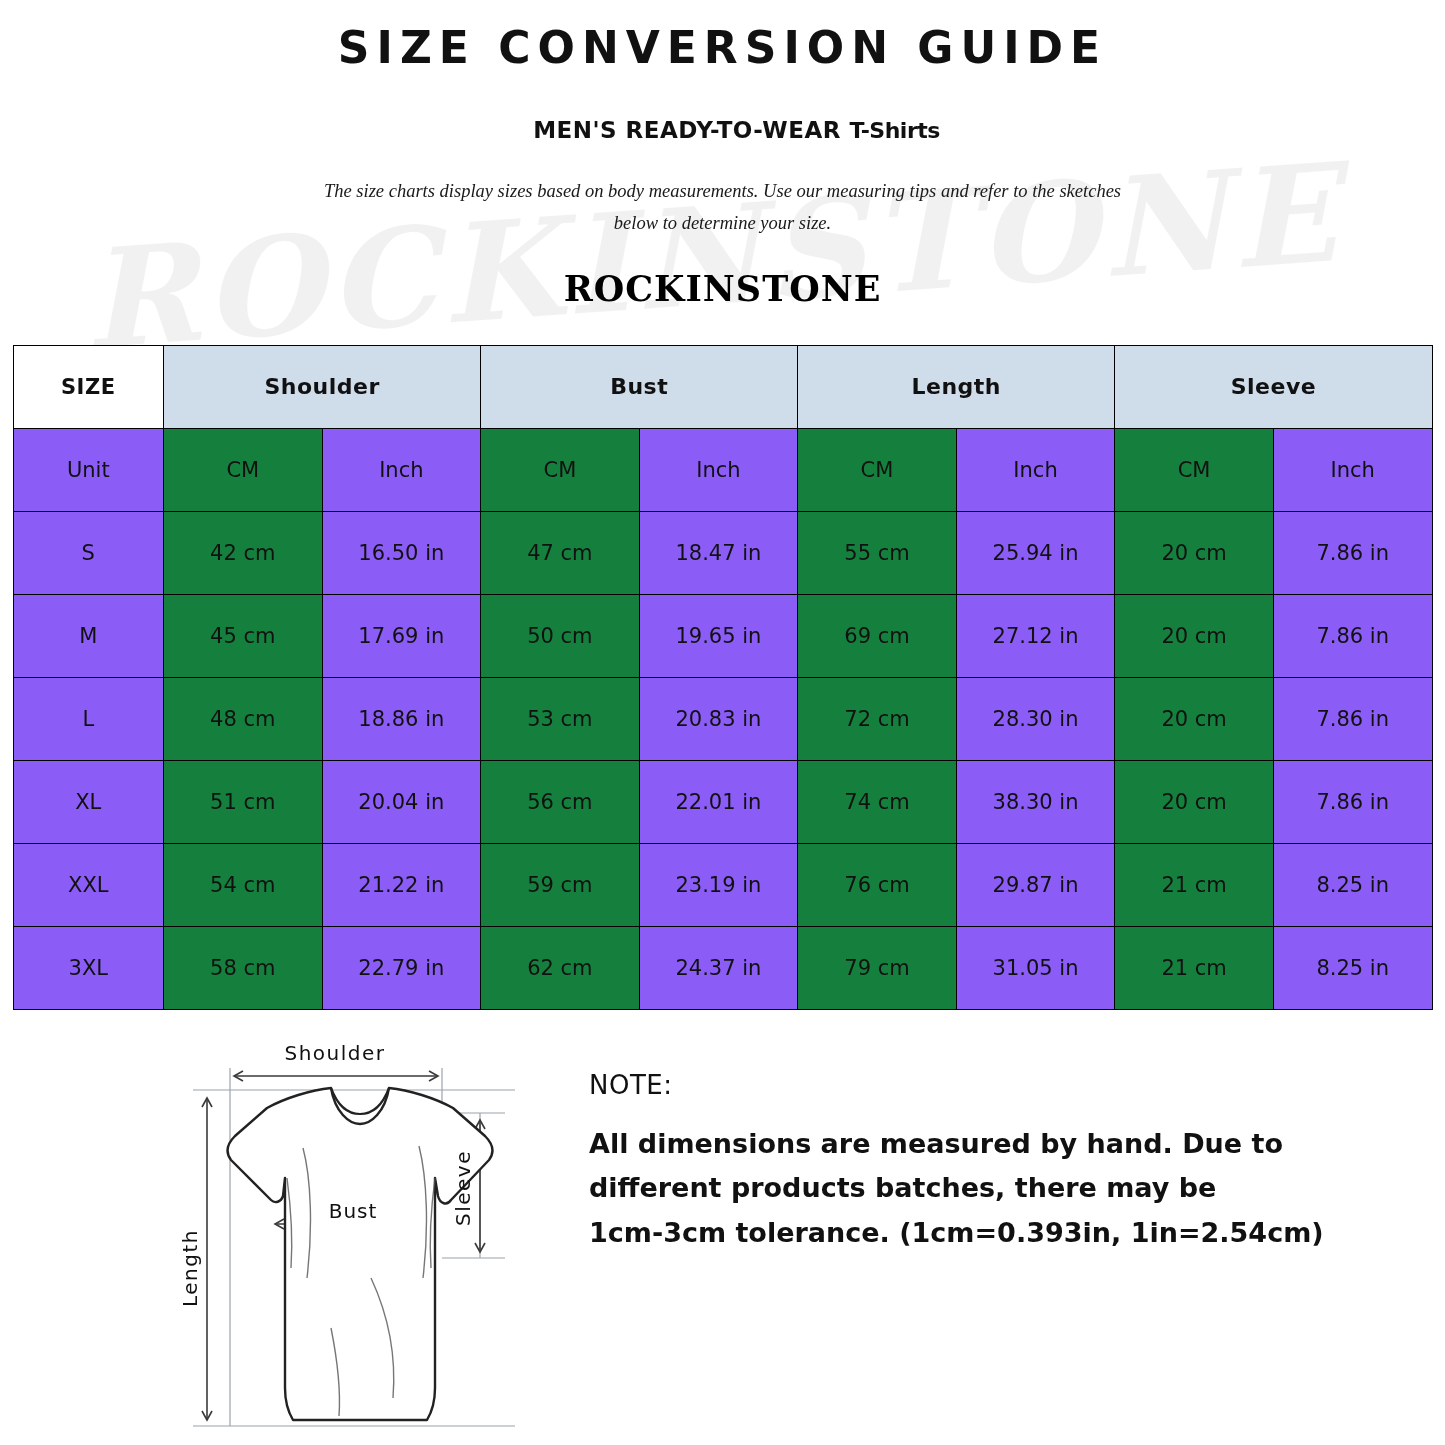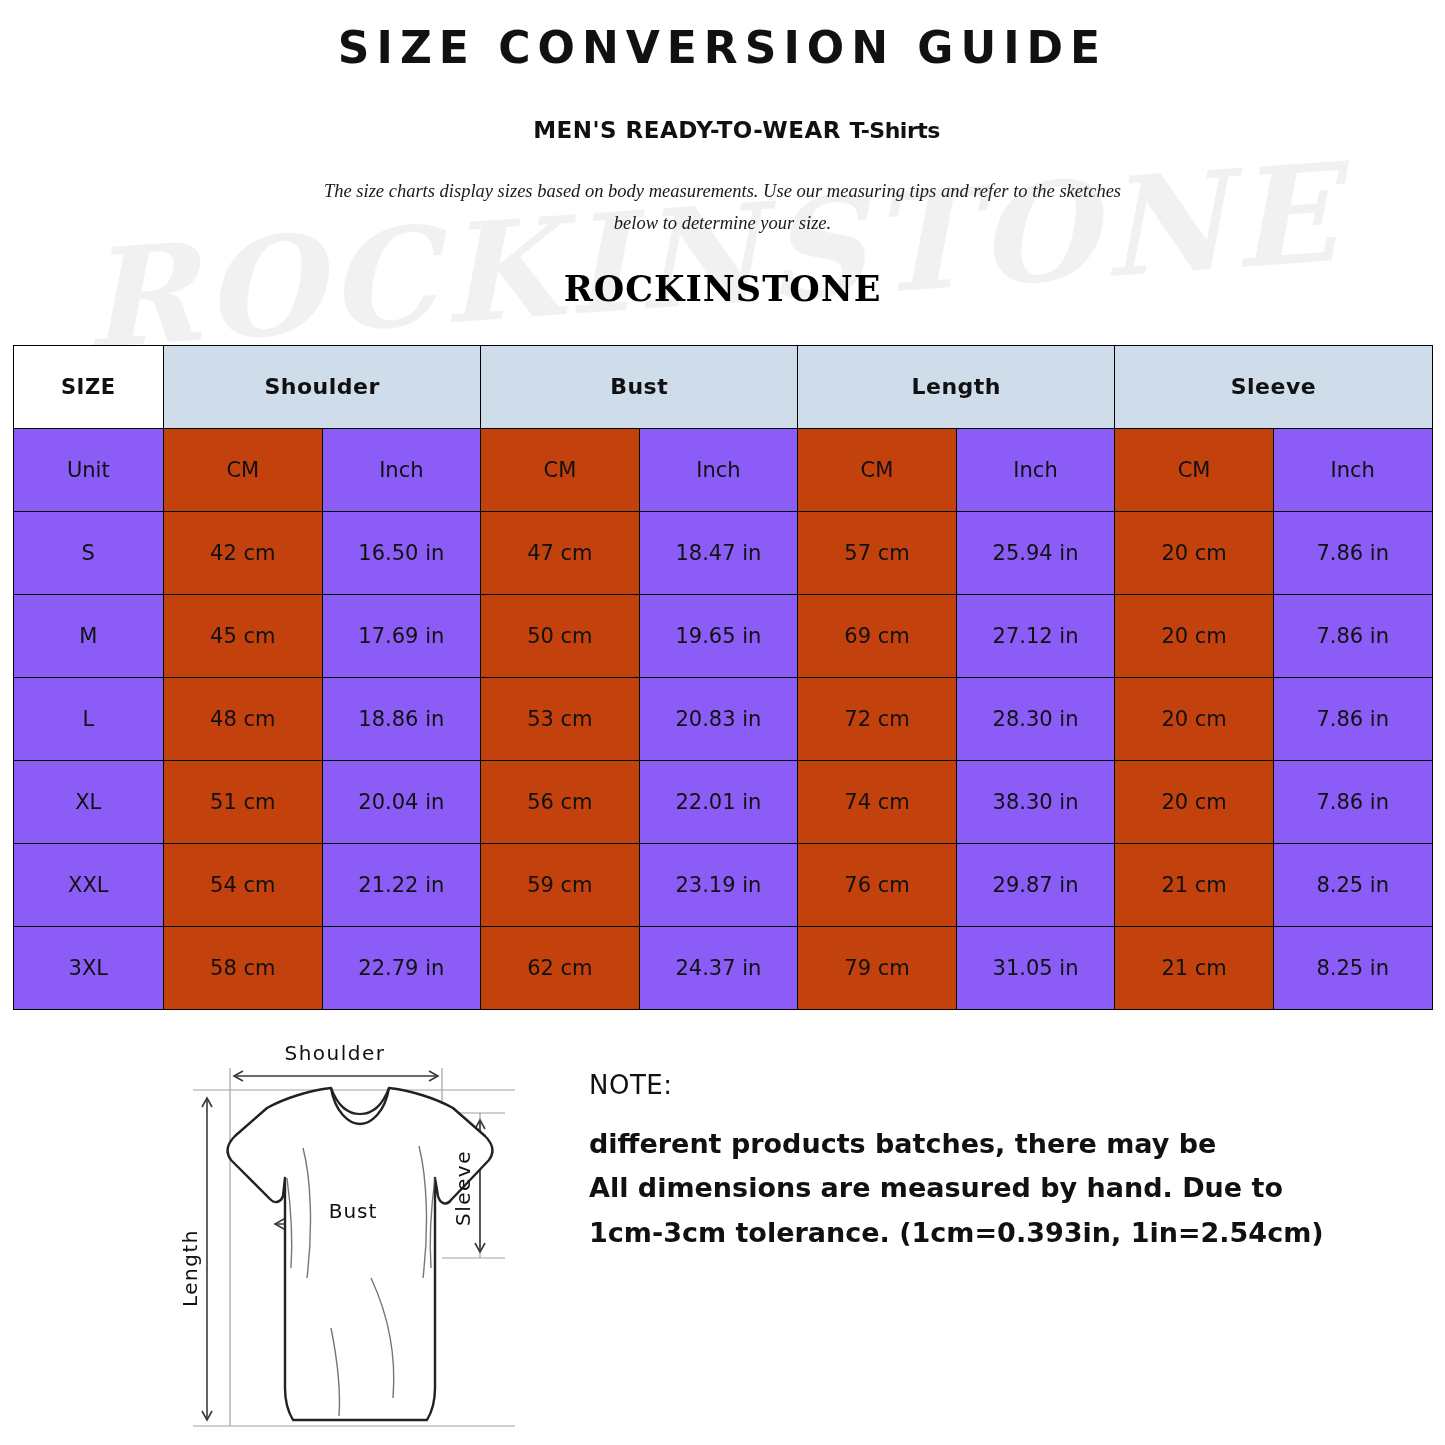--- a/index.html
+++ b/index.html
@@ -102,21 +102,21 @@
     font-size: 22px;
     background: #cfdcea;
     letter-spacing: 0.5px;
   }
   table.size-table th.size-hdr {
     font-weight: bold;
     font-size: 21px;
     background: #ffffff;
     letter-spacing: 0.5px;
   }
-  td.shade { background: #c2410c; }
+  td.shade { background: #15803d; }
   td.plain { background: #8b5cf6; }
   .col-size { width: 150px; }
   .col-cell { width: 158px; }
   .hdr-row th { height: 86px; }
   .unit-row td { height: 80px; }
 
   
   .bottom {
     position: relative;
     margin-top: 18px;
@@ -201,21 +201,21 @@
         <td class="plain">Inch</td>
       </tr>
     </thead>
     <tbody>
       <tr>
         <td class="plain">S</td>
         <td class="shade">42 cm</td>
         <td class="plain">16.50 in</td>
         <td class="shade">47 cm</td>
         <td class="plain">18.47 in</td>
-        <td class="shade">57 cm</td>
+        <td class="shade">55 cm</td>
         <td class="plain">25.94 in</td>
         <td class="shade">20 cm</td>
         <td class="plain">7.86 in</td>
       </tr>
       <tr>
         <td class="plain">M</td>
         <td class="shade">45 cm</td>
         <td class="plain">17.69 in</td>
         <td class="shade">50 cm</td>
         <td class="plain">19.65 in</td>
@@ -347,20 +347,20 @@
         <text x="200" y="32" text-anchor="middle" font-family="DejaVu Sans, sans-serif" font-size="20" fill="#111" letter-spacing="1.5">Shoulder</text>
         <text x="218" y="190" text-anchor="middle" font-family="DejaVu Sans, sans-serif" font-size="20" fill="#111" letter-spacing="1">Bust</text>
         <text x="0" y="0" transform="translate(62,240) rotate(-90)" text-anchor="middle" font-family="DejaVu Sans, sans-serif" font-size="20" fill="#111" letter-spacing="1.5">Length</text>
         <text x="0" y="0" transform="translate(335,160) rotate(-90)" text-anchor="middle" font-family="DejaVu Sans, sans-serif" font-size="20" fill="#111" letter-spacing="1.5">Sleeve</text>
       </svg>
     </div>
 
     <div class="note-wrap">
       <div class="note-title">NOTE:</div>
       <div class="note-body">
+        <div>All dimensions are measured by hand. Due to</div>
         <div>different products batches, there may be</div>
-        <div>All dimensions are measured by hand. Due to</div>
         <div>1cm-3cm tolerance. (1cm=0.393in, 1in=2.54cm)</div>
       </div>
     </div>
 
   </div>
 </div>
 
 </body></html>

